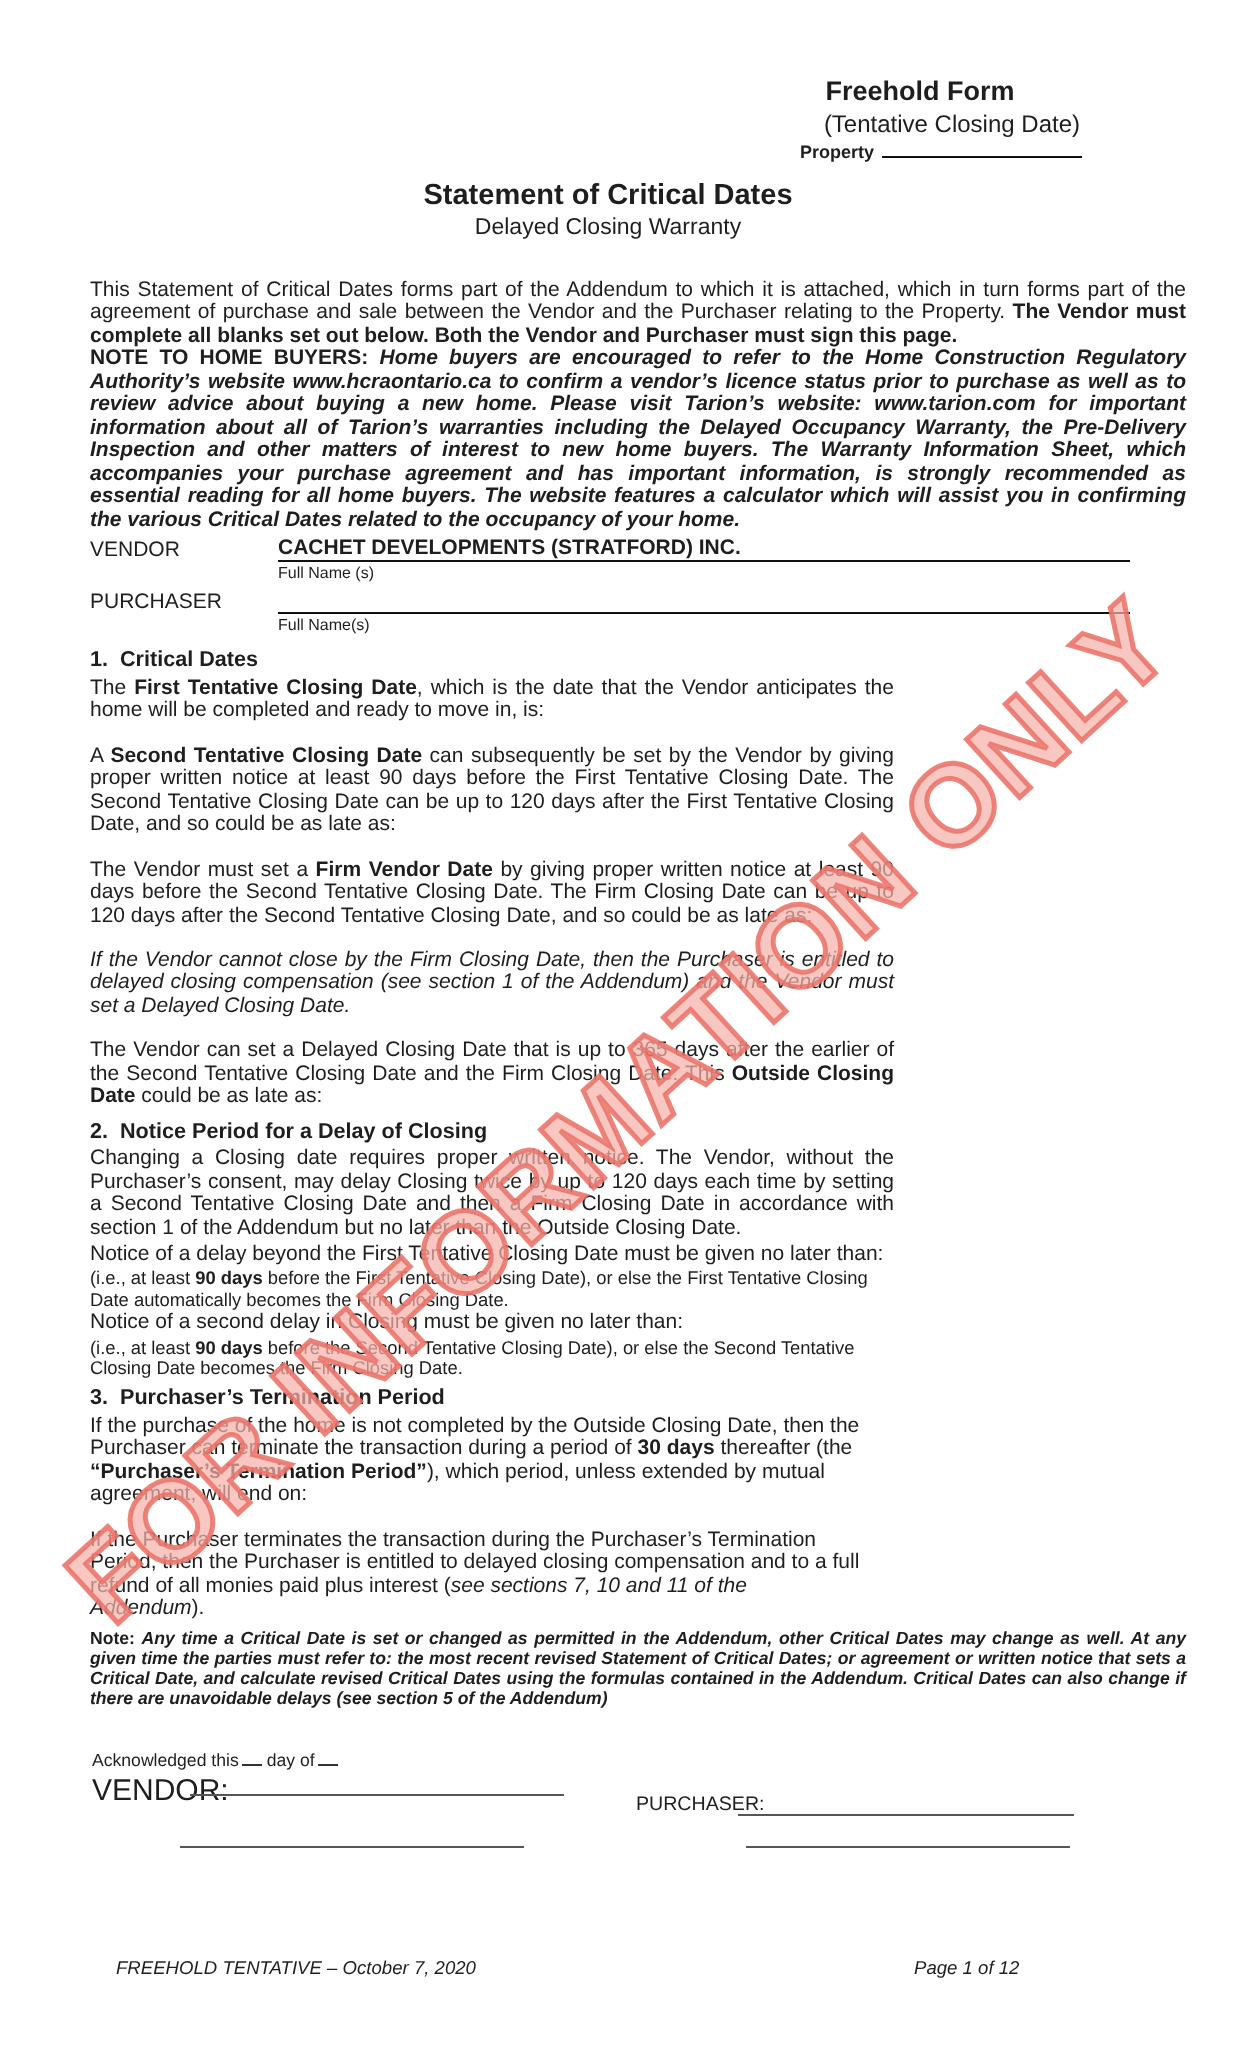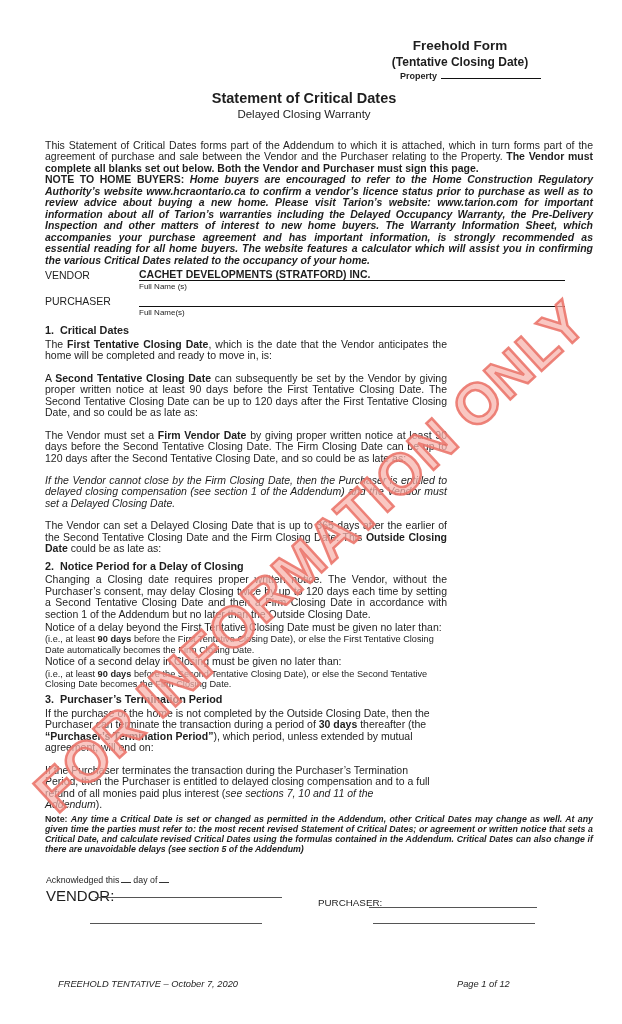--- a/index.html
+++ b/index.html
@@ -13,21 +13,21 @@
     position:absolute; left:-70px; top:526px; width:760px; line-height:60px;
     text-align:center; font-size:57px; font-weight:bold; letter-spacing:1px;
     white-space:nowrap; pointer-events:none; z-index:6;
     color:rgba(247,177,170,0.72);
     -webkit-text-stroke:2.5px rgba(235,115,105,0.88);
     transform:rotate(-42.5deg);
   }
   
   .form-head{position:absolute; top:38px; left:380px; width:160px; text-align:center;}
   .fh1{font-size:13.5px; font-weight:bold; white-space:nowrap;}
-  .fh2{font-size:12px; font-weight:bold; white-space:nowrap; margin-top:2px;}
+  .fh2{font-size:12px; font-weight:normal; white-space:nowrap; margin-top:2px;text-align:right;}
   .property-row{position:absolute; top:69px; left:400px; font-size:9px; font-weight:bold;}
   .prop-blank{display:inline-block; width:100px; height:9px; border-bottom:1.4px solid #111; margin-left:4px;}
   .title-block{position:absolute; top:90px; left:0; width:608px; text-align:center;}
   .t1{font-size:14.5px; font-weight:bold;}
   .t2{font-size:11.5px; margin-top:2px;}
   
   .content{position:absolute; top:140px; left:45px; width:548px; font-size:10.5px; line-height:11.45px; z-index:2;}
   p{margin:0;}
   .just{text-align:justify;}
   .b{font-weight:bold;} .i{font-style:italic;} .bi{font-weight:bold; font-style:italic;}

